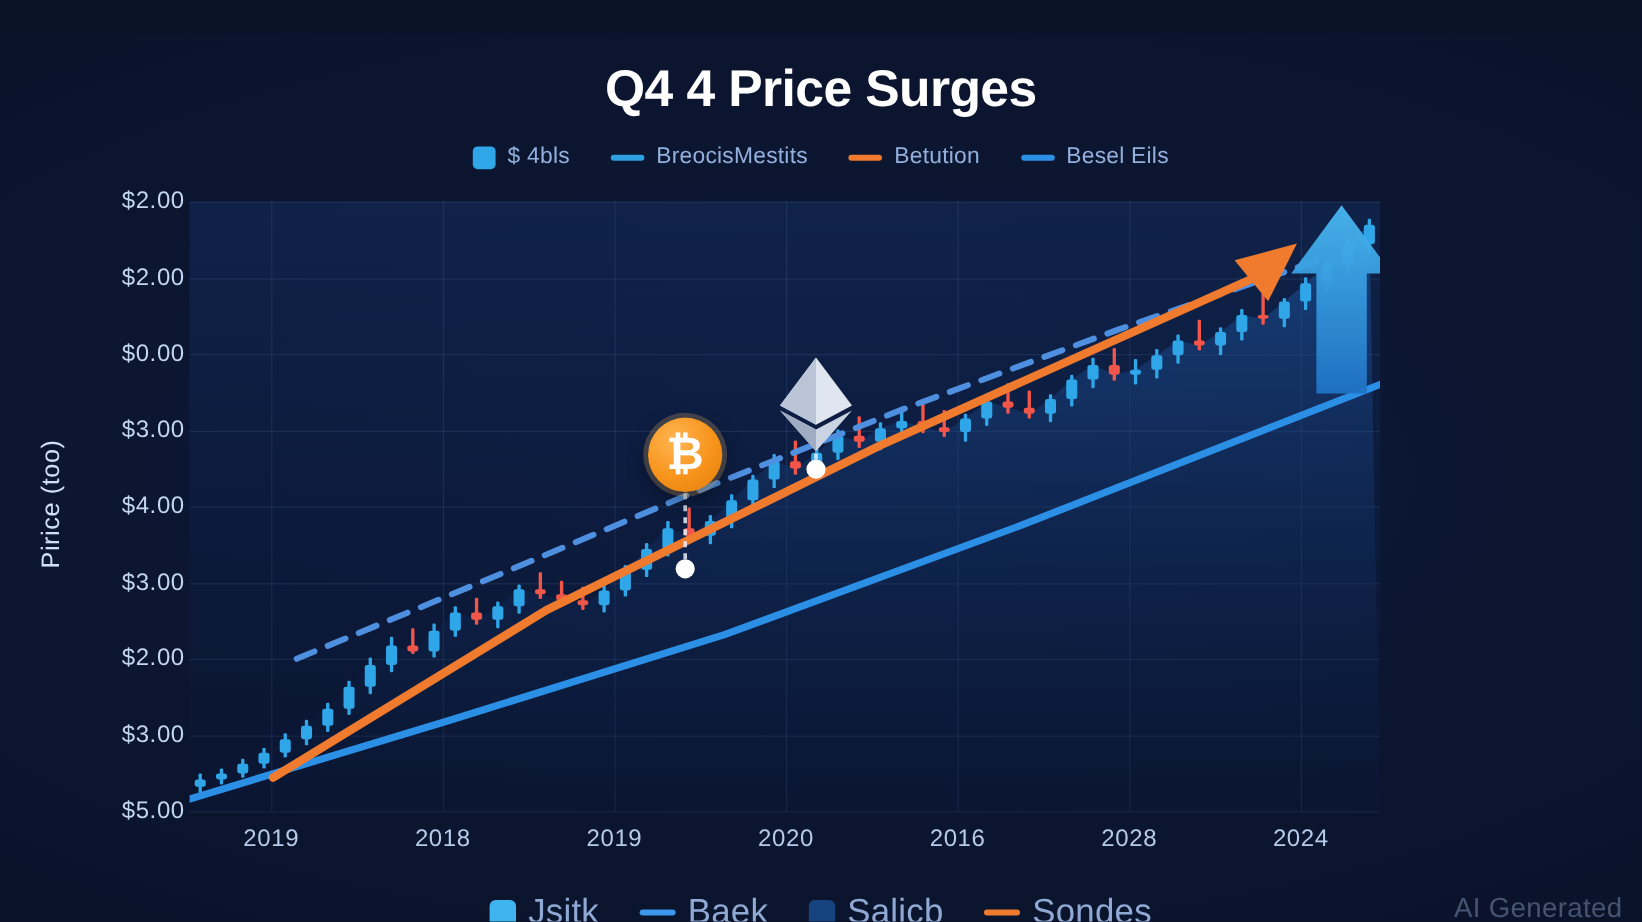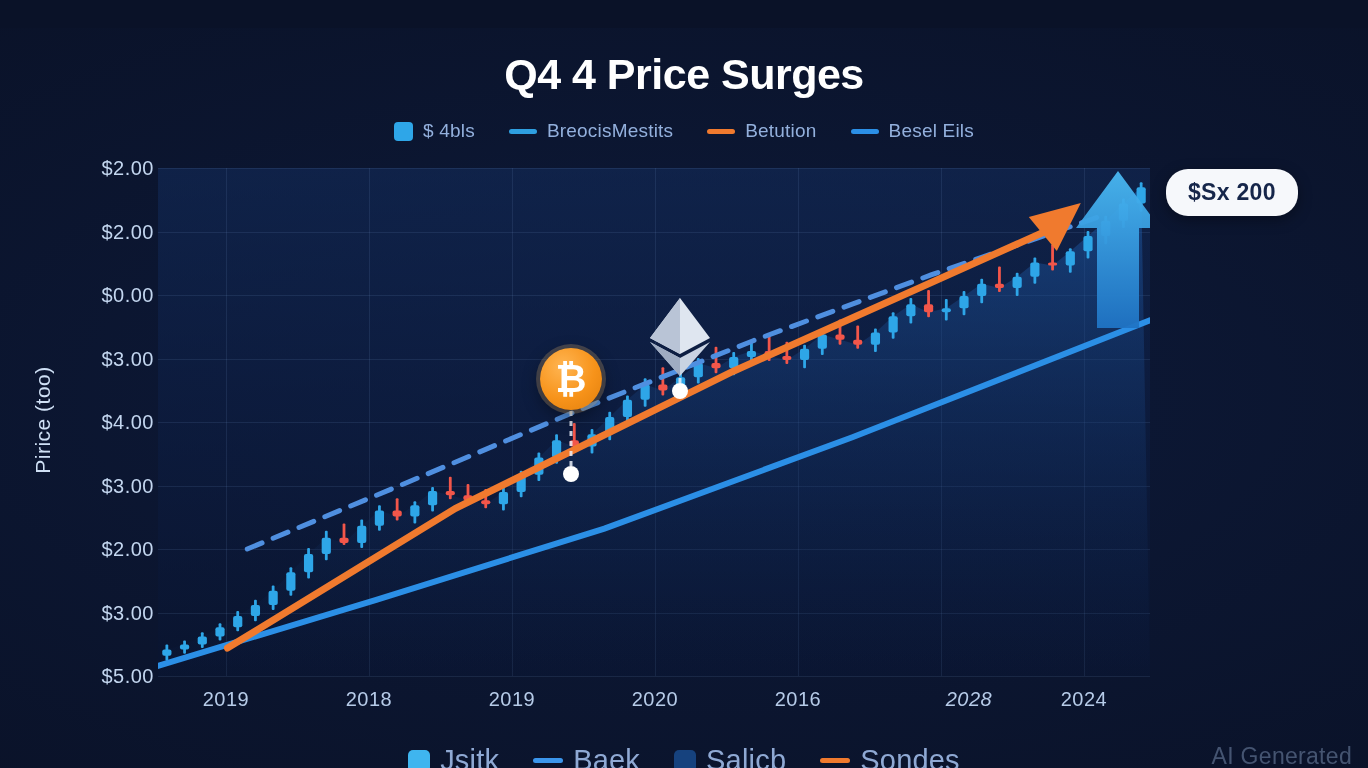--- a/index.html
+++ b/index.html
@@ -159,21 +159,21 @@
       <div class="ytick" style="top: 521px;">$2.00</div>
       <div class="ytick" style="top: 584.5px;">$3.00</div>
       <div class="ytick" style="top: 648px;">$5.00</div>
     </div>
   <div id="x-ticks">
       <div class="xtick" style="left: 226px;">2019</div>
       <div class="xtick" style="left: 369px;">2018</div>
       <div class="xtick" style="left: 512px;">2019</div>
       <div class="xtick" style="left: 655px;">2020</div>
       <div class="xtick" style="left: 798px;">2016</div>
-      <div class="xtick" style="left: 969px; font-style: italic;">2028</div>
+      <div class="xtick" style="left: 941px;">2028</div>
       <div class="xtick" style="left: 1084px;">2024</div>
     </div>
 
   <svg id="chart-svg" viewBox="0 0 1368 768">
     <defs>
       <linearGradient id="areaFill" x1="0" y1="0" x2="0" y2="1">
         <stop offset="0%" stop-color="#1e5aa8" stop-opacity="0.55"></stop>
         <stop offset="100%" stop-color="#0c1c40" stop-opacity="0.12"></stop>
       </linearGradient>
       <linearGradient id="arrowFill" x1="0" y1="1" x2="0" y2="0">
@@ -312,21 +312,20 @@
 
   <div id="btc-icon">₿</div>
 
   <svg id="eth-icon" viewBox="0 0 64 78">
     <polygon points="32,0 62,40 32,56 2,40" fill="#dfe6f0"></polygon>
     <polygon points="32,0 32,56 2,40" fill="#b9c4d6"></polygon>
     <polygon points="32,60 62,44 32,78 2,44" fill="#c9d3e2"></polygon>
     <polygon points="32,60 32,78 2,44" fill="#9facc2"></polygon>
   </svg>
 
-  <div id="price-badge">$Sx 200</div>
 
   <div id="legend-bottom">
       <div class="lg-item">
         <span class="lg-swatch" style="background: rgb(63, 181, 239);"></span>
         <span class="lg-label">Jsitk</span>
       </div>
       <div class="lg-item">
         <span class="lg-line" style="background: rgb(59, 150, 236);"></span>
         <span class="lg-label">Baek</span>
       </div>

